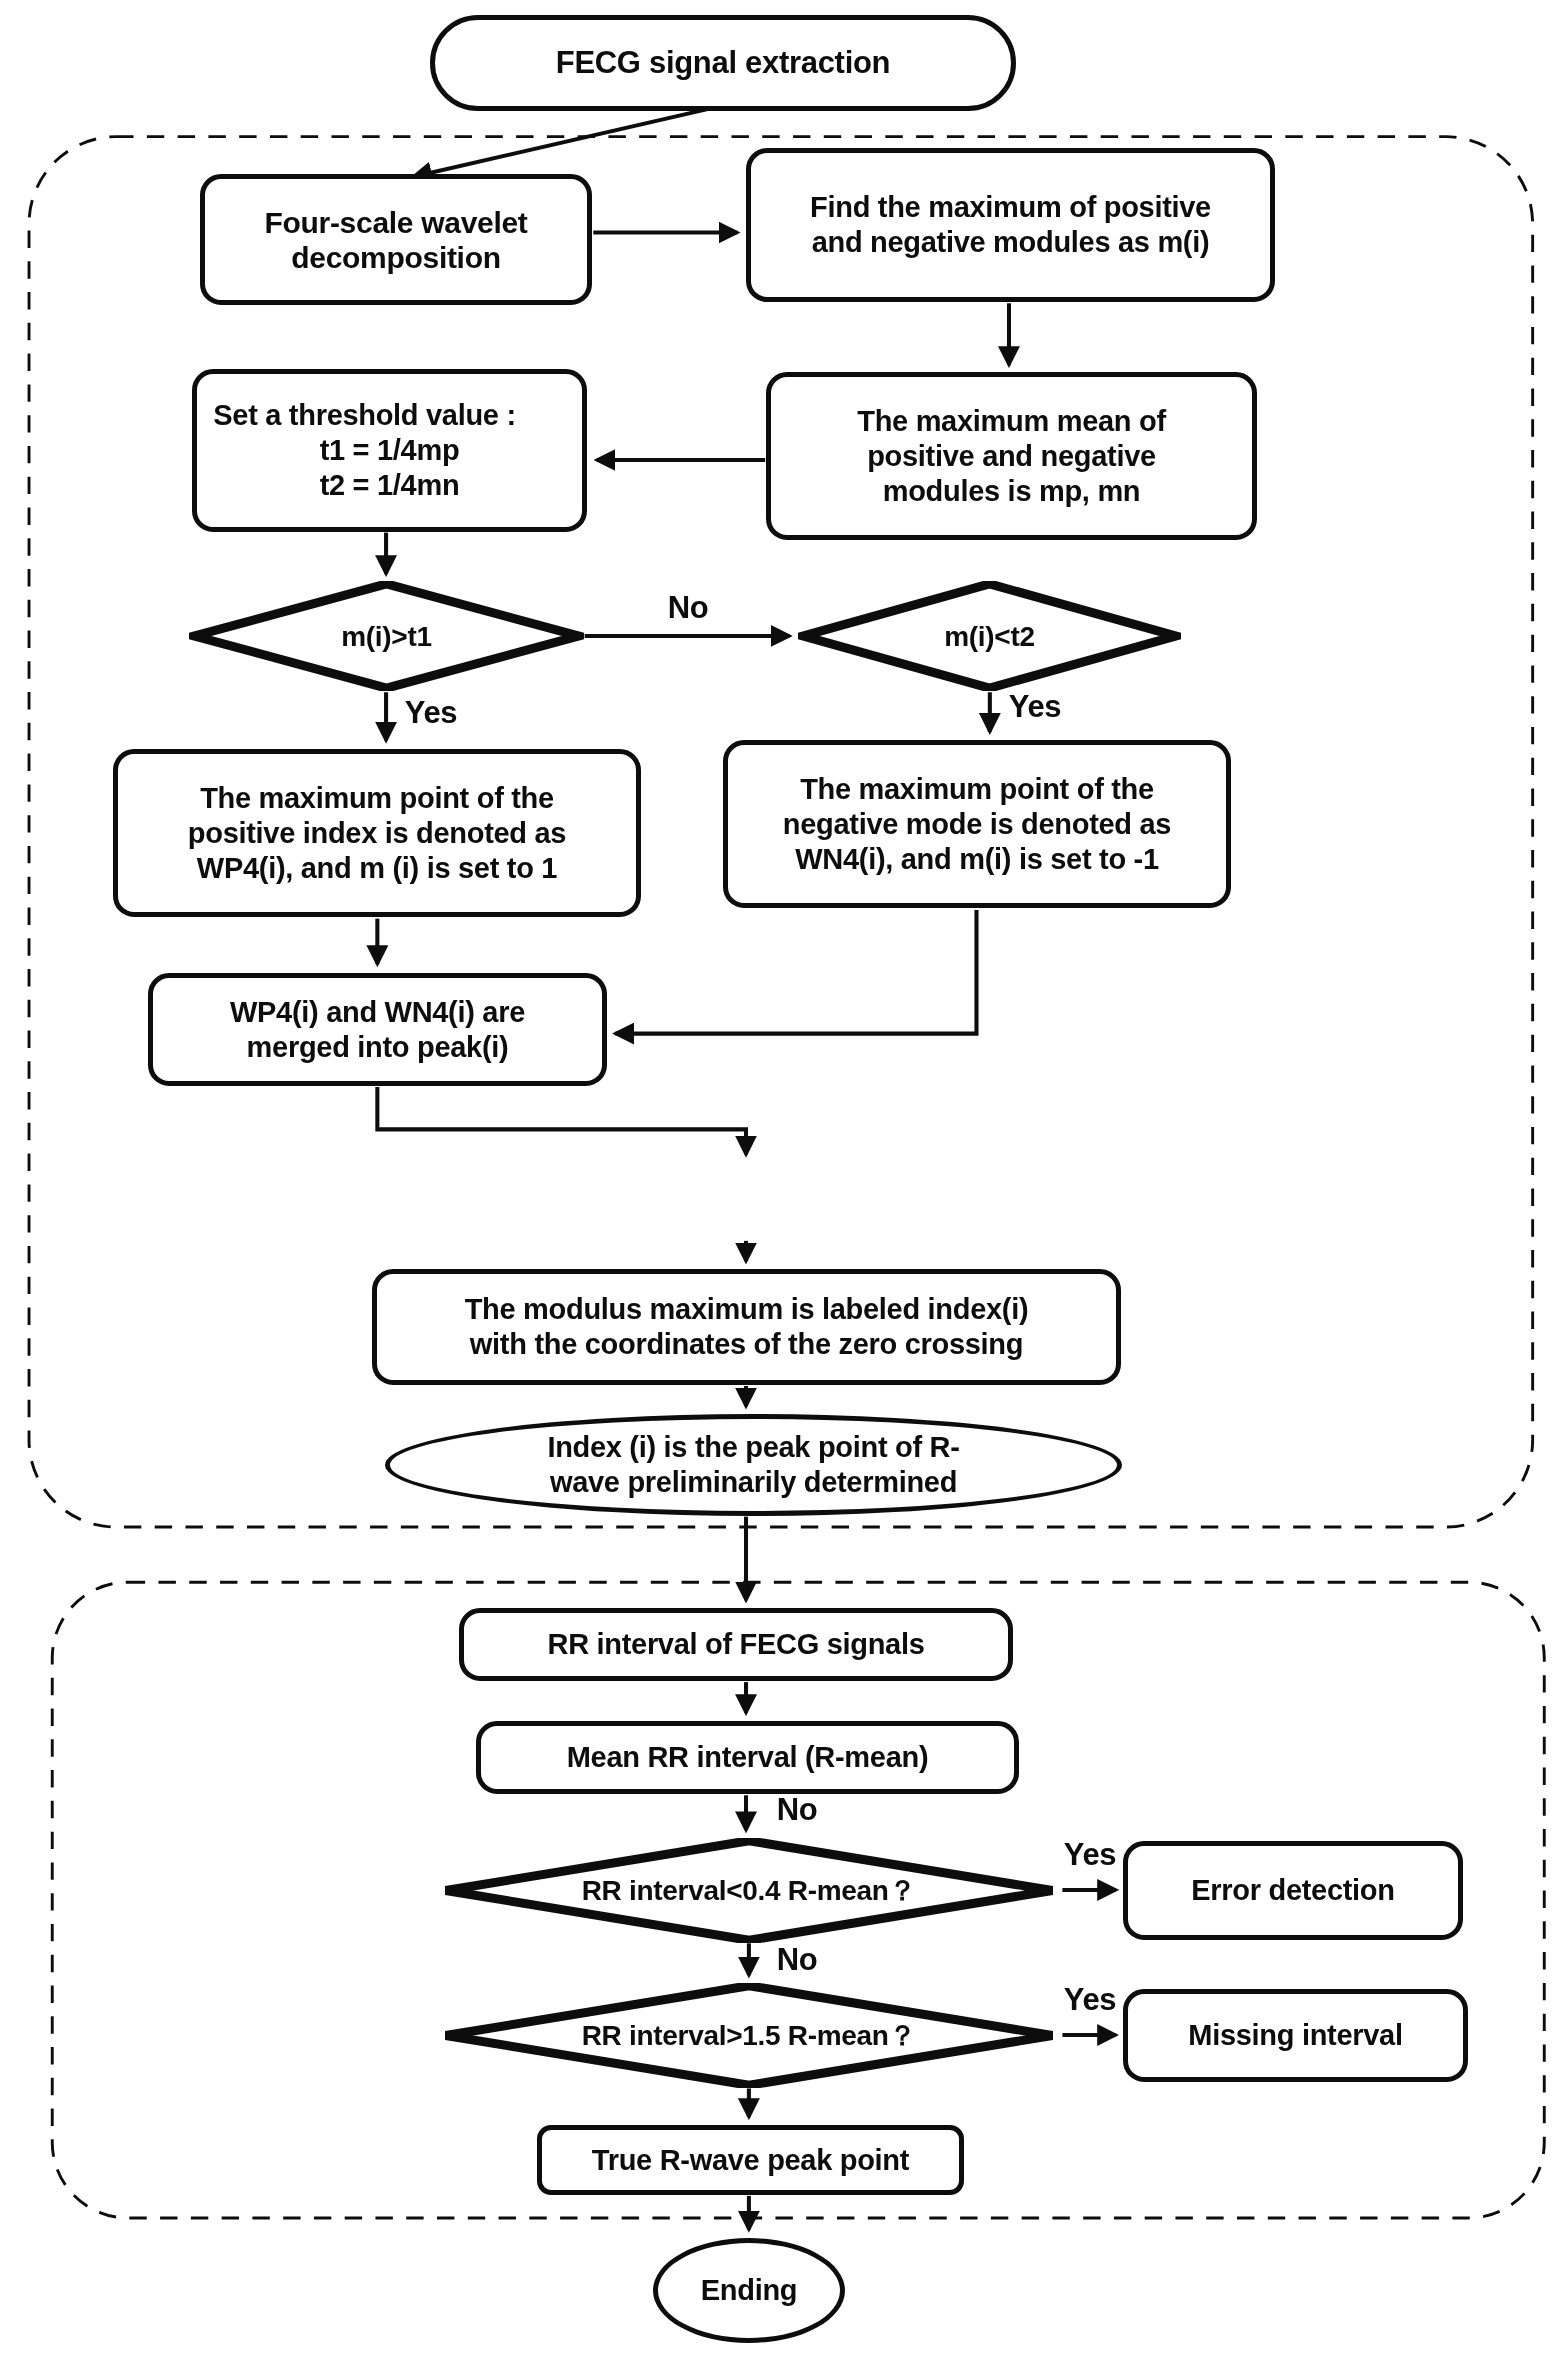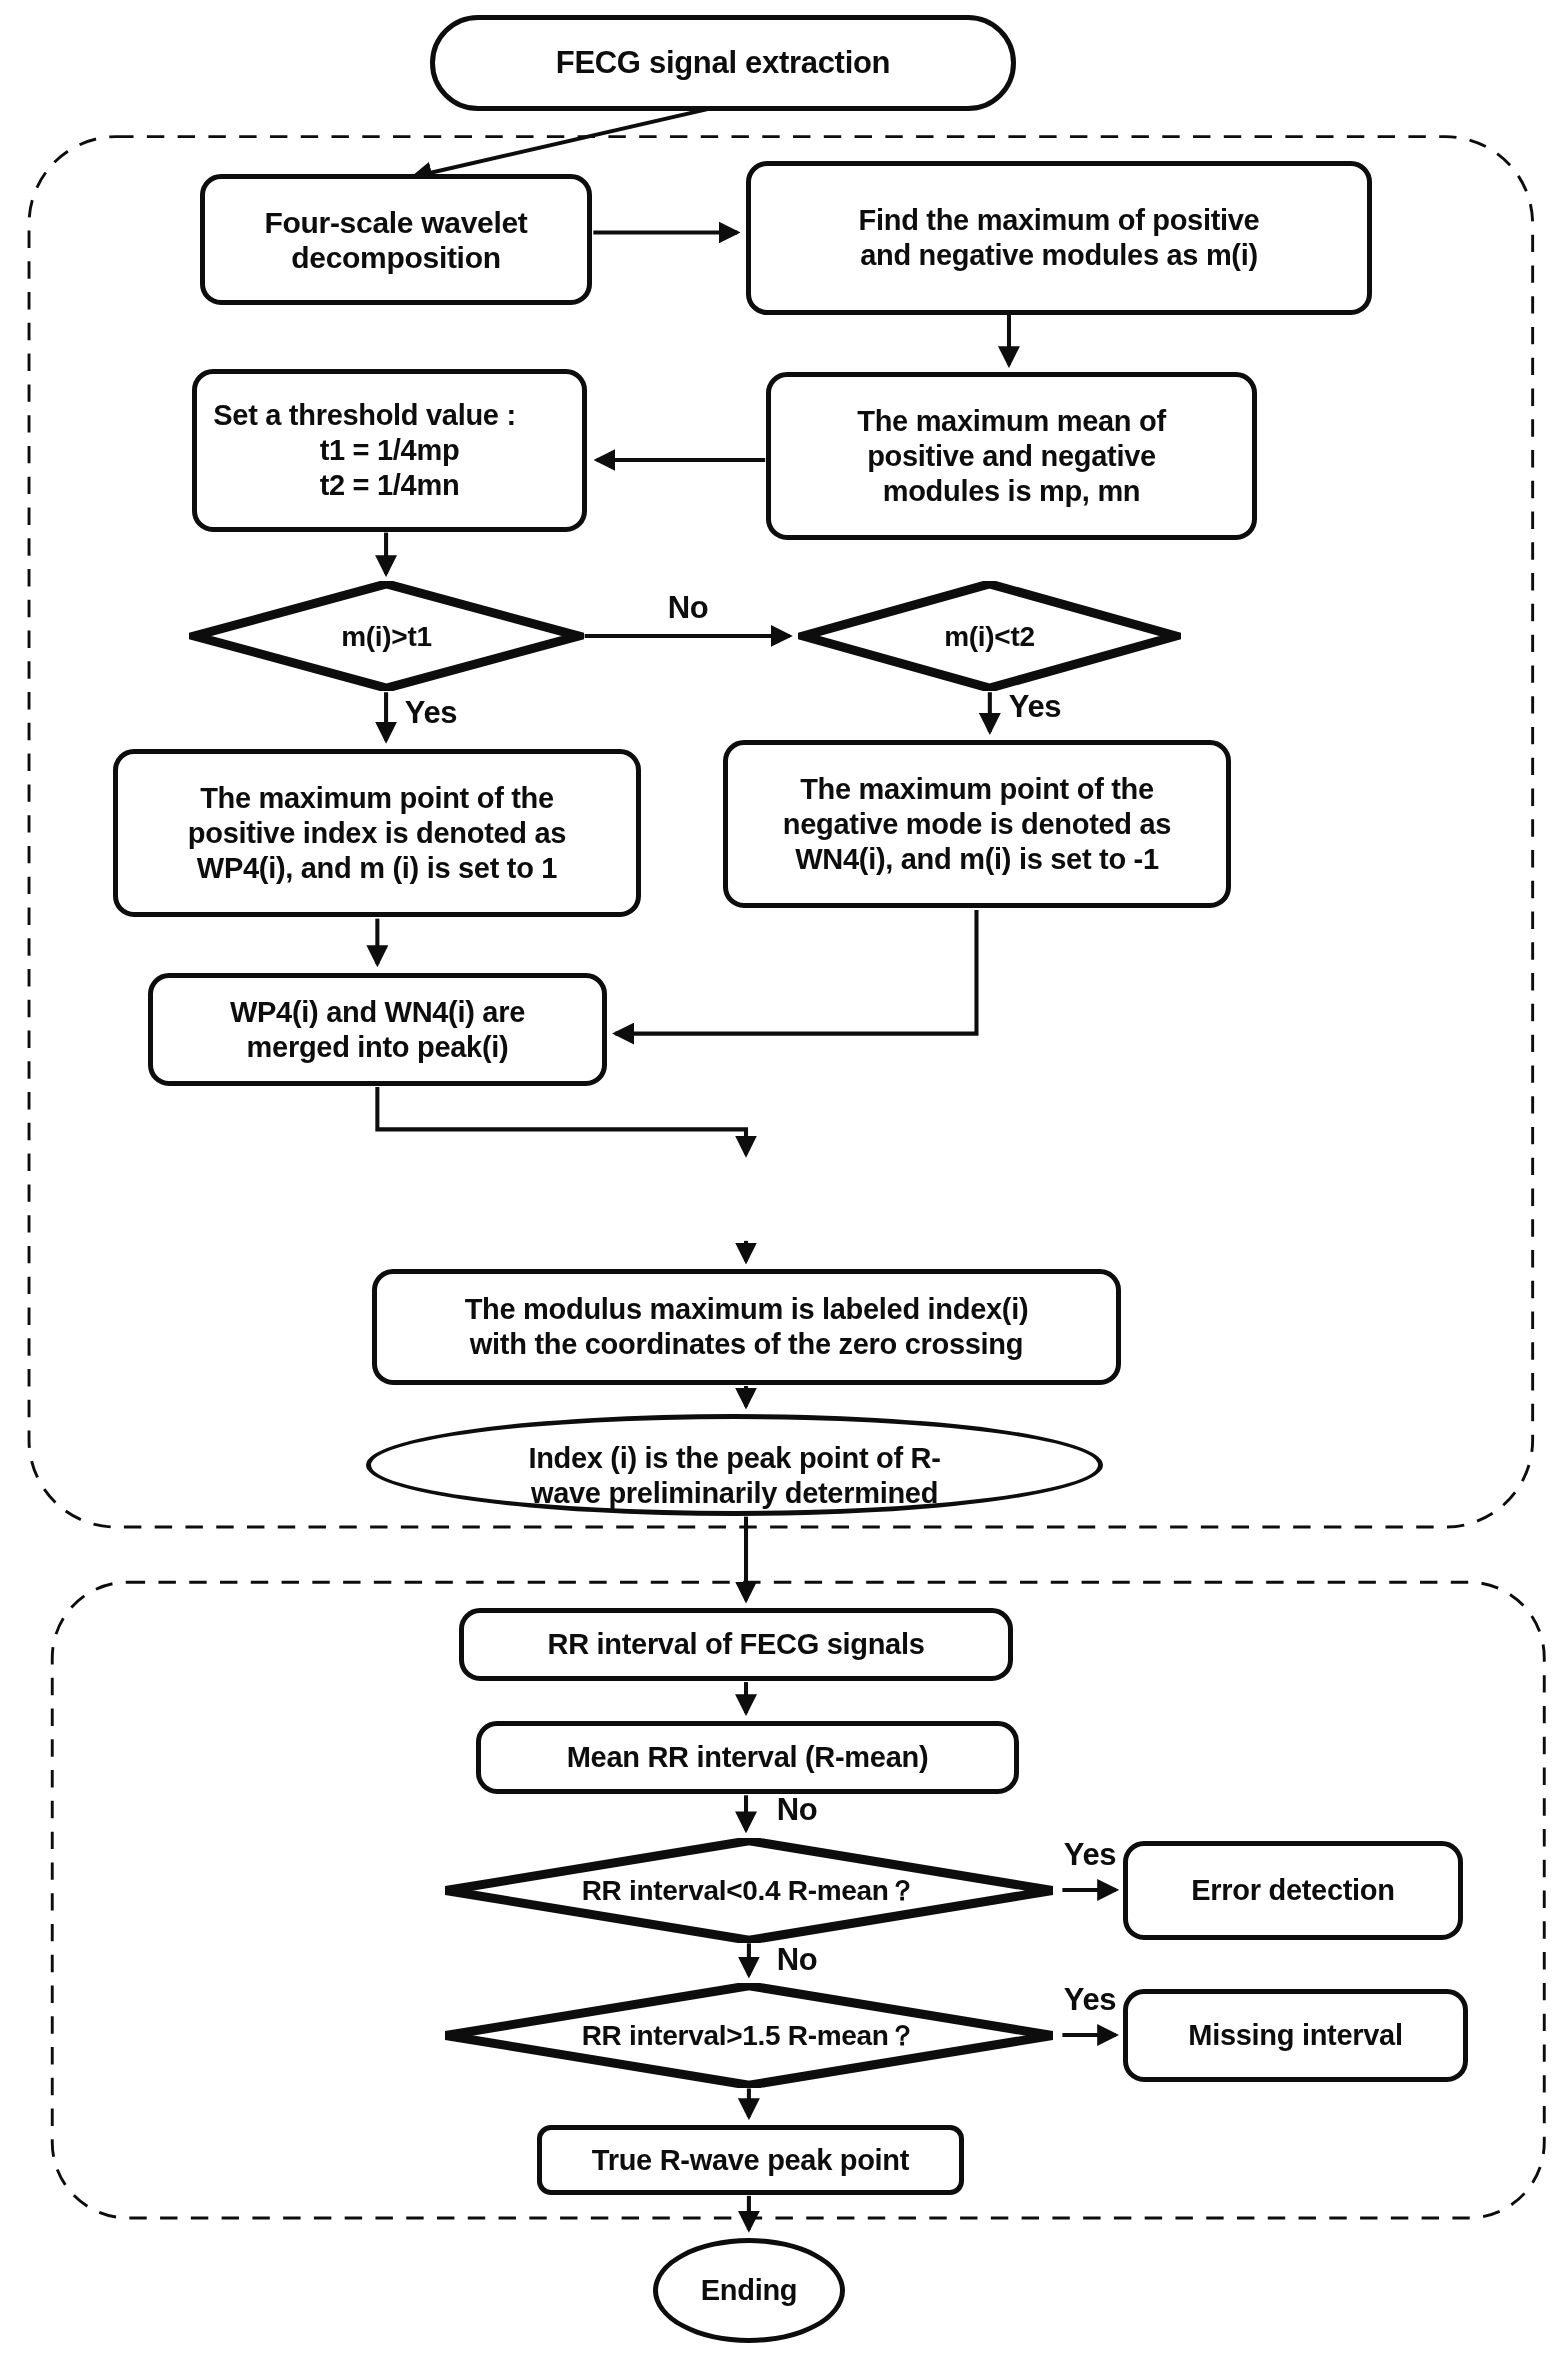--- a/index.html
+++ b/index.html
@@ -63,32 +63,32 @@
     transform:translate(-50%,-50%);
     font-weight:700;
     font-size:31px;
     letter-spacing:-0.3px;
     white-space:nowrap;
   }
   .ln{white-space:nowrap;}
   
   #n-start{left:430px;top:14.5px;width:586px;height:96px;font-size:31px;}
   #n-wavelet{left:200px;top:174px;width:392px;height:131px;font-size:30px;}
-  #n-findmax{left:746px;top:148px;width:626px;height:154px;margin-top:13px;}
+  #n-findmax{left:746px;top:148px;width:529px;height:154px;}
   #n-maxmean{left:766px;top:372px;width:491px;height:168px;}
   #n-threshold{left:192px;top:369px;width:395px;height:163px;align-items:stretch;}
   #n-threshold .ln-left{text-align:left;padding-left:16.3px;}
   #n-cond-pos{left:189px;top:581px;width:395px;height:110px;}
   #n-cond-neg{left:798px;top:581px;width:383px;height:110px;}
   #n-posmax{left:113px;top:749px;width:528px;height:168px;}
   #n-negmax{left:723px;top:740px;width:508px;height:168px;}
   #n-merge{left:148px;top:973px;width:459px;height:113px;}
   #n-pairs{left:232px;top:1161px;width:949px;height:78px;border-radius:15px;}
   #n-indexlabel{left:372px;top:1269px;width:749px;height:116px;}
-  #n-indexpeak{left:366px;top:1414px;width:737px;height:102px;justify-content:flex-end;}
+  #n-indexpeak{left:385px;top:1414px;width:737px;height:102px;}
   #n-rr{left:459px;top:1608px;width:554px;height:73px;}
   #n-meanrr{left:476px;top:1721px;width:543px;height:73px;}
   #n-cond-low{left:437px;top:1838px;width:624px;height:105px;}
   #n-error{left:1123px;top:1841px;width:340px;height:99px;}
   #n-cond-high{left:437px;top:1983px;width:624px;height:105px;}
   #n-missing{left:1123px;top:1989px;width:345px;height:93px;}
   #n-truepeak{left:537px;top:2125px;width:427px;height:70px;border-radius:14px;text-align:center;}
   #n-ending{left:653px;top:2238px;width:192px;height:105px;}
   
   #lbl-no-ef{left:688px;top:608px;}

